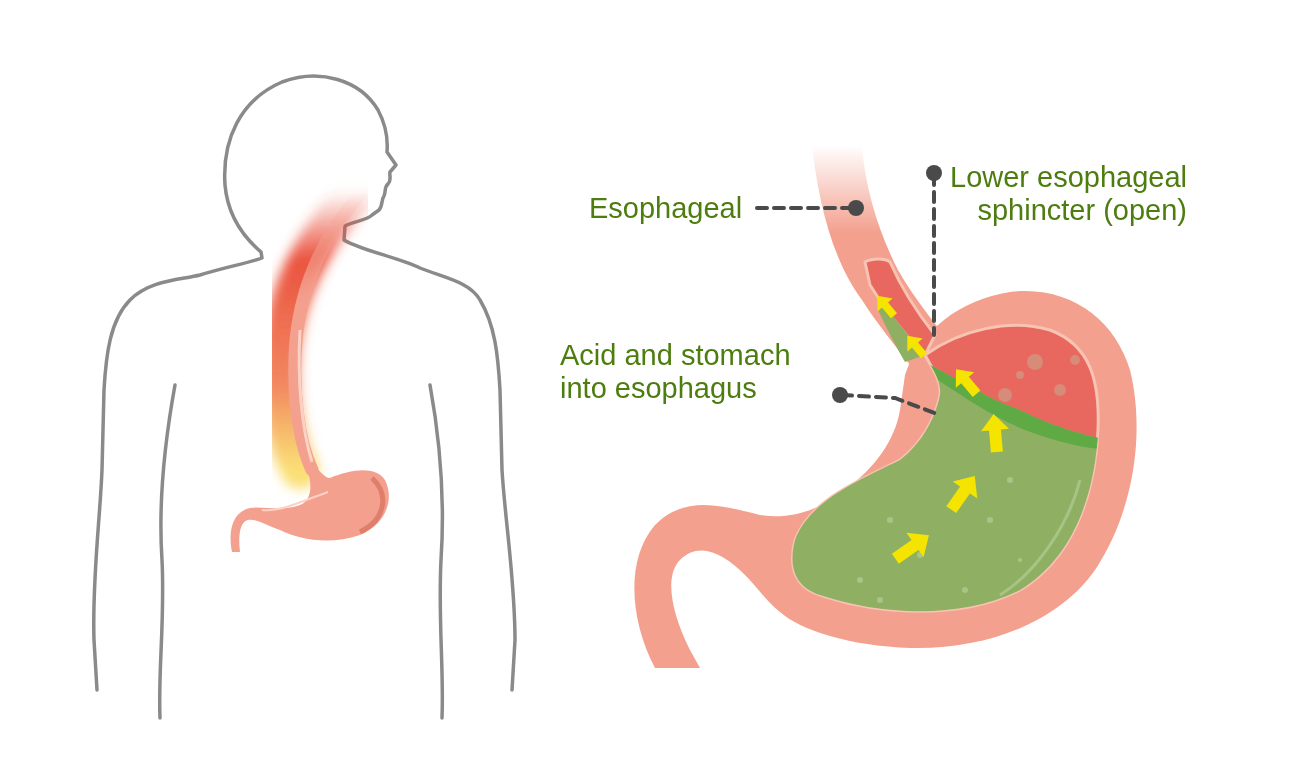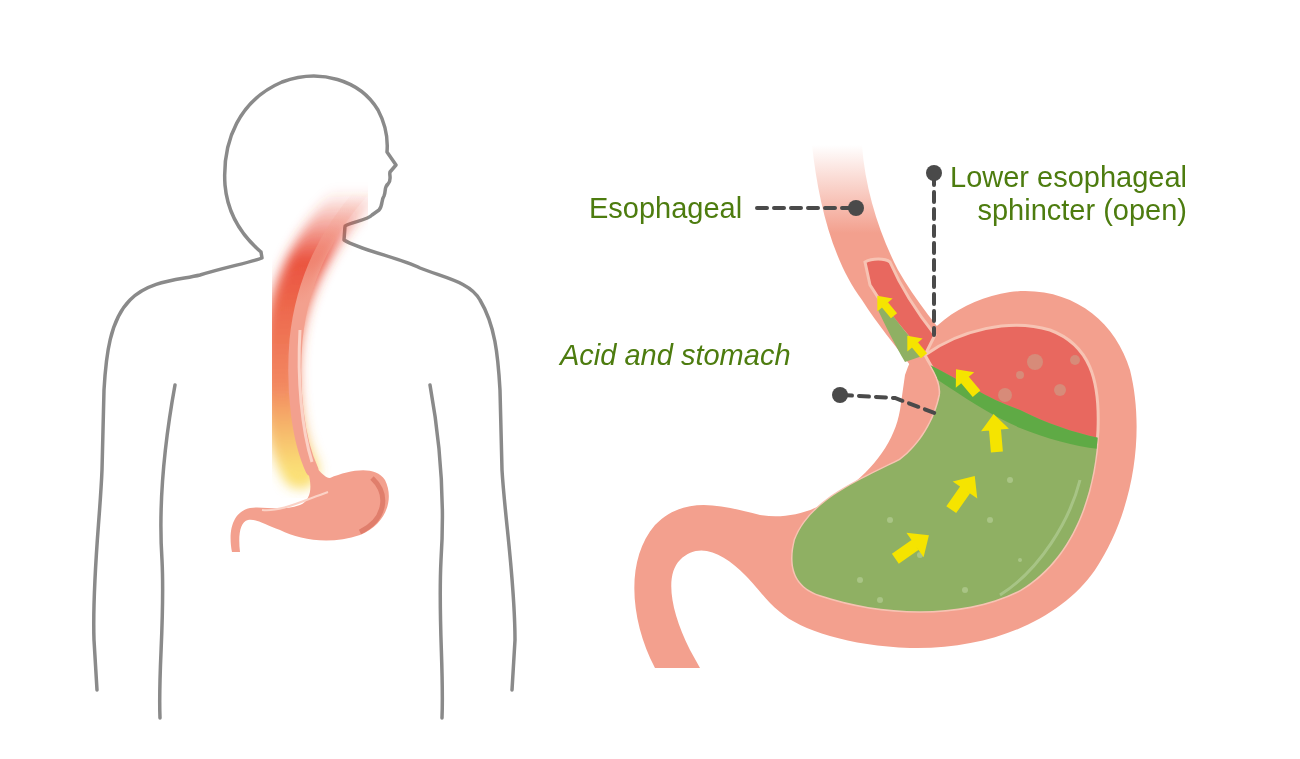--- a/index.html
+++ b/index.html
@@ -120,15 +120,16 @@
   </g>
 </svg>
 
 <div class="label" style="left:574px; top:192px;margin-left:15px;">
   <div>Esophageal</div>
 </div>
 <div class="label" style="left:950px; top:161px;">
   <div>Lower esophageal</div>
   <div style="padding-left:16px;text-align:right;">sphincter (open)</div>
 </div>
-<div class="label" style="left:560px; top:339px;font-style:italic;">
+<div class="label" style="left:560px; top:339px;">
   <div>Acid and stomach</div>
+  <div>into esophagus</div>
 </div>
 
 </body></html>

